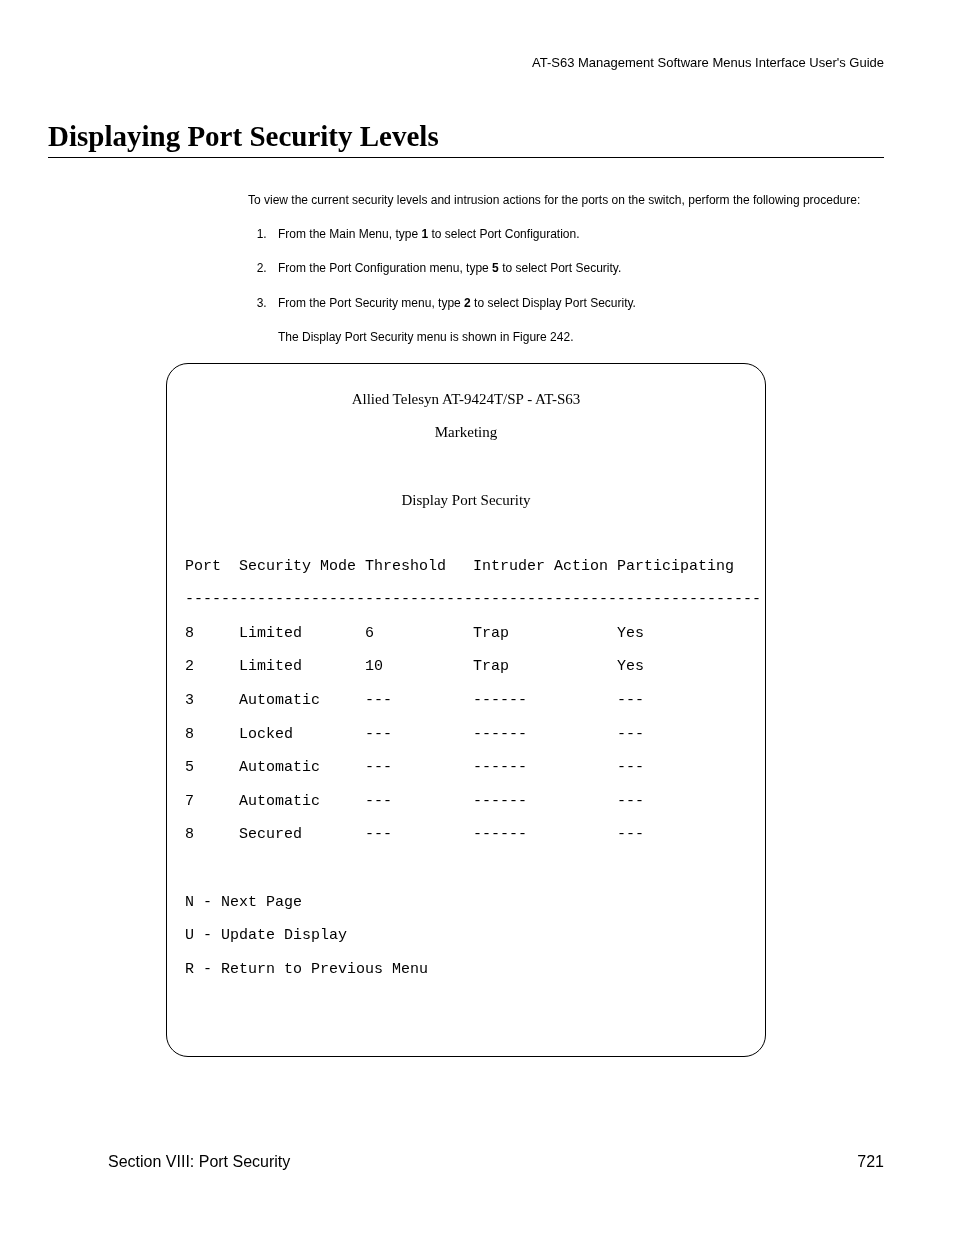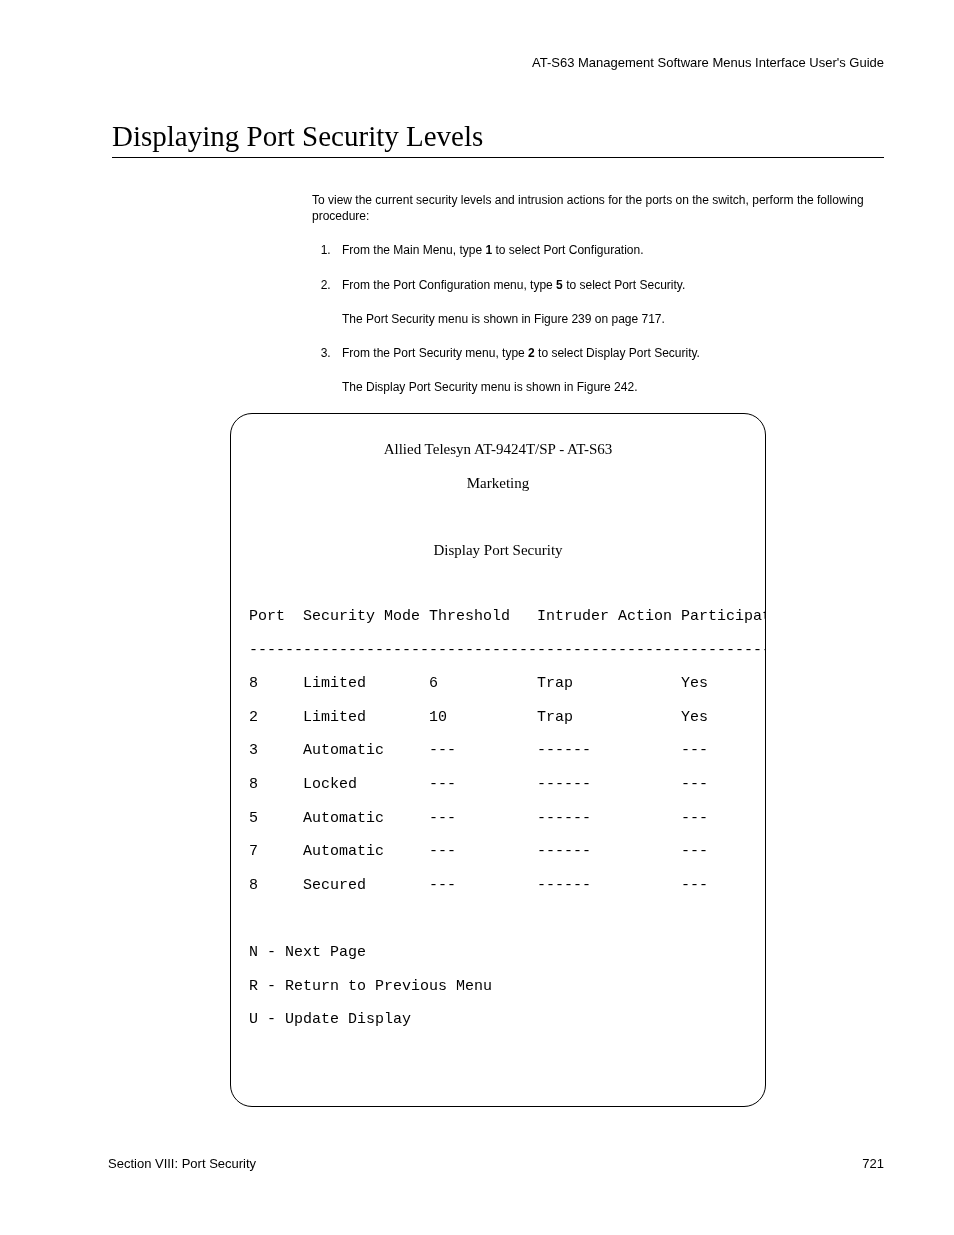--- a/index.html
+++ b/index.html
@@ -7,34 +7,34 @@
     padding: 0;
     background: #fff;
     font-family: Arial, Helvetica, sans-serif;
     color: #000;
     width: 954px;
     height: 1235px;
     position: relative;
     box-sizing: border-box;
   }
   .page {
-    padding: 55px 70px 40px 112px;
+    padding: 55px 70px 40px 48px;
     box-sizing: border-box;
     height: 100%;
     position: relative;
   }
   .header-right {
     text-align: right;
     font-size: 13px;
     font-family: Arial, sans-serif;
     margin-bottom: 50px;
   }
   h1 {
     font-family: "Times New Roman", Times, serif;
-    font-weight: normal;
+    font-weight: bold;
     font-size: 29px;
     margin: 0 0 4px 0;
   }
   .hr {
     border-bottom: 1px solid #000;
     margin-bottom: 34px;
   }
   .body-content {
     margin-left: 200px;
     margin-right: 6px;
@@ -58,42 +58,41 @@
   }
   .term-title { text-align: center; font-family: Liberation Serif, serif; }
   .term-row { display: flex; justify-content: space-between; }
   .footer {
     position: absolute;
     bottom: 64px;
     left: 108px;
     right: 70px;
     display: flex;
     justify-content: space-between;
-    font-size: 13px;
+    font-size: 16px;
   }
 </style>
 </head>
 <body>
 
 <div class="page">
   <div class="header-right">AT-S63 Management Software Menus Interface User's Guide</div>
 
   <h1>Displaying Port Security Levels</h1>
   <div class="hr"></div>
 
   <div class="body-content">
     <div class="para">To view the current security levels and intrusion actions for the ports on the switch, perform the following procedure:</div>
 
     <ol>
       <li>
         <span>From the Main Menu, type </span><b>1</b><span> to select Port Configuration.</span>
       </li>
       <li>
         <span>From the Port Configuration menu, type </span><b>5</b><span> to select Port Security.</span>
-        <div class="li-sub">The Port Security menu is shown in Figure 239 on page 717.</div>
       </li>
       <li>
         <span>From the Port Security menu, type </span><b>2</b><span> to select Display Port Security.</span>
         <div class="li-sub">The Display Port Security menu is shown in Figure 242.</div>
       </li>
     </ol>
   </div>
 
   <div class="term-box">
 <div class="term-title">Allied Telesyn AT-9424T/SP - AT-S63</div>
@@ -105,22 +104,22 @@
 <div>----------------------------------------------------------------</div>
 <div>8     Limited       6           Trap            Yes</div>
 <div>2     Limited       10          Trap            Yes</div>
 <div>3     Automatic     ---         ------          ---</div>
 <div>8     Locked        ---         ------          ---</div>
 <div>5     Automatic     ---         ------          ---</div>
 <div>7     Automatic     ---         ------          ---</div>
 <div>8     Secured       ---         ------          ---</div>
 <div> </div>
 <div>N - Next Page</div>
+<div>U - Update Display</div>
 <div>R - Return to Previous Menu</div>
-<div>U - Update Display</div>
 <div> </div>
   </div>
 
   <div class="footer">
     <span>Section VIII: Port Security</span>
     <span>721</span>
   </div>
 </div>
 
 </body></html>

